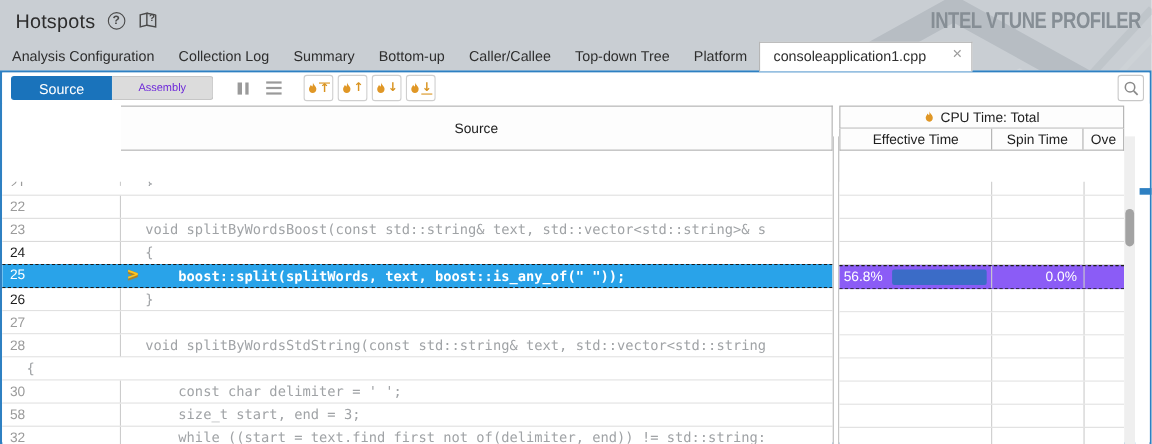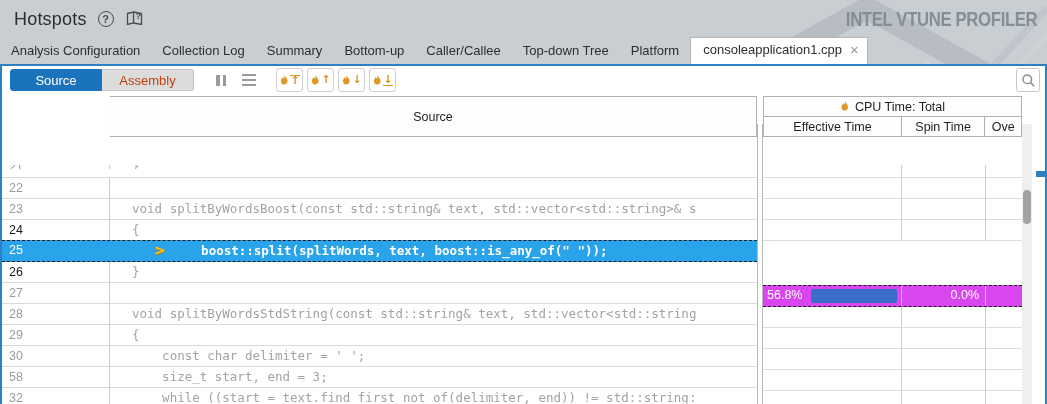--- a/index.html
+++ b/index.html
@@ -10,36 +10,36 @@
   .titlebar { position:absolute; top:0; left:0; width:1047px; height:38px; display:flex; align-items:center; }
   .title { font-size:18px; color:#2d2d2d; margin-left:14px; letter-spacing:.2px; }
   .tb-icon { margin-left:11px; display:inline-flex; align-items:center; }
   .help-circle { width:16px; height:16px; border:1.4px solid #4a4a4a; border-radius:50%; color:#4a4a4a;
                  font-size:11px; font-weight:bold; display:flex; align-items:center; justify-content:center; }
   .brand-wrap { position:absolute; right:10px; top:0; height:38px; display:flex; align-items:center; }
   .brand { font-size:21px; font-weight:bold; color:#868e95; letter-spacing:-.5px; transform:scaleX(.8); transform-origin:right center; white-space:nowrap; }
   .watermark { position:absolute; top:0; right:0; width:330px; height:404px; pointer-events:none; z-index:0; }
 
   
-  .tabbar { position:absolute; top:38px; left:0; width:1047px; height:26px; display:flex; align-items:flex-end; z-index:3; }
+  .tabbar { position:absolute; top:38px; left:0; width:1047px; height:26px; display:flex; align-items:center; z-index:3; }
   .tab { font-size:13px; color:#2e2e2e; padding:5px 11px 6px 11px; white-space:nowrap; cursor:default; }
   .tab.active { background:#ffffff; border:1px solid #b6b6b6; border-bottom:none; padding:4px 8px 7px 12px;
-                display:flex; align-items:center; gap:8px; }
+                display:flex; align-items:center; gap:24px; }
   .tab-close { color:#9b9b9b; font-size:15px; line-height:10px; }
 
   
   .content { position:absolute; top:64px; left:0; width:1047px; height:340px; background:#ffffff;
              border:2px solid #2e80c2; z-index:2; }
 
   
   .toolbar { position:absolute; top:0; left:0; right:0; height:28px; background:#fff; display:flex; align-items:center; }
   .seg { display:flex; margin-left:8px; }
   .btn-source { width:92px; height:22px; background:#1a73bb; color:#fff; font-size:13px; border:1px solid #1a73bb;
                 border-radius:3px 0 0 3px; display:flex; align-items:center; justify-content:center; }
-  .btn-assembly { width:92px; height:22px; background:#dcdcdc; color:#c2410c; font-size:13px; border:1px solid #c6c6c6;
+  .btn-assembly { width:92px; height:22px; background:#dcdcdc; color:#6d28d9; font-size:10px; border:1px solid #c6c6c6;
                   border-left:none; border-radius:0 3px 3px 0; display:flex; align-items:center; justify-content:center; }
   .pause-icon { margin-left:22px; display:flex; gap:3px; }
   .pause-icon i { width:3.5px; height:11px; background:#9a9a9a; }
   .list-icon { margin-left:16px; display:flex; flex-direction:column; gap:2.5px; }
   .list-icon i { width:14px; height:2.5px; background:#9a9a9a; }
   .navgrp { display:flex; gap:4px; margin-left:20px; }
   .navbtn { width:27px; height:24px; border:1px solid #cfcfcf; border-radius:3px; background:#fff;
             display:flex; align-items:center; justify-content:center; gap:0; }
   .arr { font-size:11px; font-weight:bold; color:#d9931f; line-height:10px; font-family:"DejaVu Sans",sans-serif; }
   .arr.topbar { border-top:1.6px solid #d9931f; }
@@ -68,32 +68,32 @@
               border-left:1px solid #b9b9b9; border-right:1px solid #b9b9b9; }
 
   .row { display:flex; height:21px; border-bottom:1px solid #dadada; background:#fff; }
   .row.clipped { height:13px; overflow:hidden; }
   .row.clipped .cin { transform:translateY(-8px); }
   .cell-num { width:108px; border-right:1px solid #cccccc; padding-left:7px; color:#9b9b9b; line-height:20px;
               overflow:hidden; white-space:nowrap; }
   .cell-num.dark { color:#1c1c1c; }
   .cell-code { flex:1; position:relative; overflow:hidden; white-space:pre; font-family:"DejaVu Sans Mono","Liberation Mono",monospace;
                font-size:12.5px; color:#a0a3a6; line-height:20px; padding-left:22px; }
-  .row.sel { background:#29a3e9; border-top:1px dashed #1a1a1a; border-bottom:1px dashed #1a1a1a; height:22px;gap:39px; }
+  .row.sel { background:#29a3e9; border-top:1px dashed #1a1a1a; border-bottom:1px dashed #1a1a1a; height:22px; }
   .row.sel .cell-num { color:#ffffff; border-right-color:transparent; line-height:19px; }
   .row.sel .cell-code { color:#ffffff; font-weight:bold; line-height:19px; }
   .row.nobb { border-bottom:none; height:20px; }
   .marker { position:absolute; left:5px; top:0; font-weight:bold; font-size:14px; color:#ffc520;
             text-shadow:0 0 1px #c87d00, 0 1px 1px #c87d00; font-family:"DejaVu Sans",sans-serif; }
 
   .prow { display:flex; height:21px; border-bottom:1px solid #dcdcdc; background:#fff; }
   .prow.clipped { height:13px; }
   .prow .pc { height:100%; border-right:1px solid #cccccc; overflow:hidden; position:relative; }
   .prow .pc:last-child { border-right:none; }
-  .prow.sel { background:#d946ef; border-top:1px dashed #1a1a1a; border-bottom:1px dashed #1a1a1a; height:22px;margin-top:44px; }
+  .prow.sel { background:#8b5cf6; border-top:1px dashed #1a1a1a; border-bottom:1px dashed #1a1a1a; height:22px; }
   .eff-label { color:#fff; font-size:12.5px; line-height:19px; padding-left:4px; }
   .eff-bar { position:absolute; left:48px; top:3px; height:14px; background:#3b6cc7; border-radius:2px; }
   .spin-label { color:#fff; font-size:12.5px; line-height:19px; text-align:right; padding-right:6px; display:block; }
 
   
   .vscroll { position:absolute; left:1020px; top:30px; width:10px; height:289px; background:#efefef; }
   .vthumb { position:absolute; left:1px; top:66px; width:8px; height:34px; background:#a3a3a3; border-radius:4px; }
   .rgutter { position:absolute; left:1030px; top:0; width:13px; height:336px; background:#ffffff; }
   .edge-tick { position:absolute; right:0; top:171px; width:11px; height:6px; background:#2e80c2; z-index:5; }
 </style>
@@ -231,21 +231,20 @@
         </div>
         <div class="row">
           <div class="cell-num cin">27</div>
           <div class="cell-code cin"><span></span></div>
         </div>
         <div class="row">
           <div class="cell-num cin">28</div>
           <div class="cell-code cin"><span>void splitByWordsStdString(const std::string&amp; text, std::vector&lt;std::string</span></div>
         </div>
         <div class="row">
-          <div class="cell-num cin">29</div>
           <div class="cell-code cin"><span>{</span></div>
         </div>
         <div class="row">
           <div class="cell-num cin">30</div>
           <div class="cell-code cin"><span>    const char delimiter = ' ';</span></div>
         </div>
         <div class="row">
           <div class="cell-num cin">58</div>
           <div class="cell-code cin"><span>    size_t start, end = 3;</span></div>
         </div>

